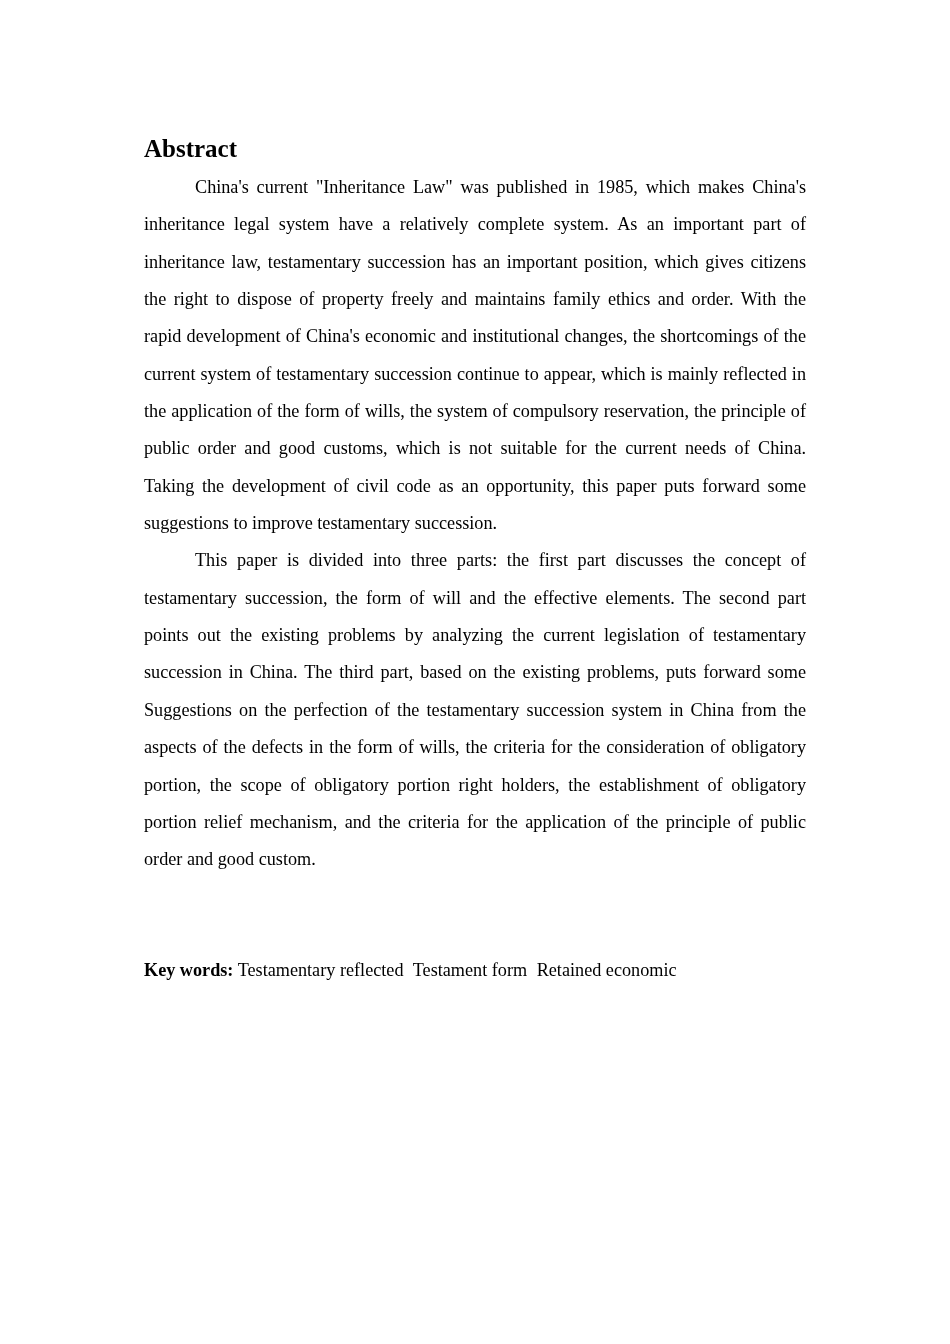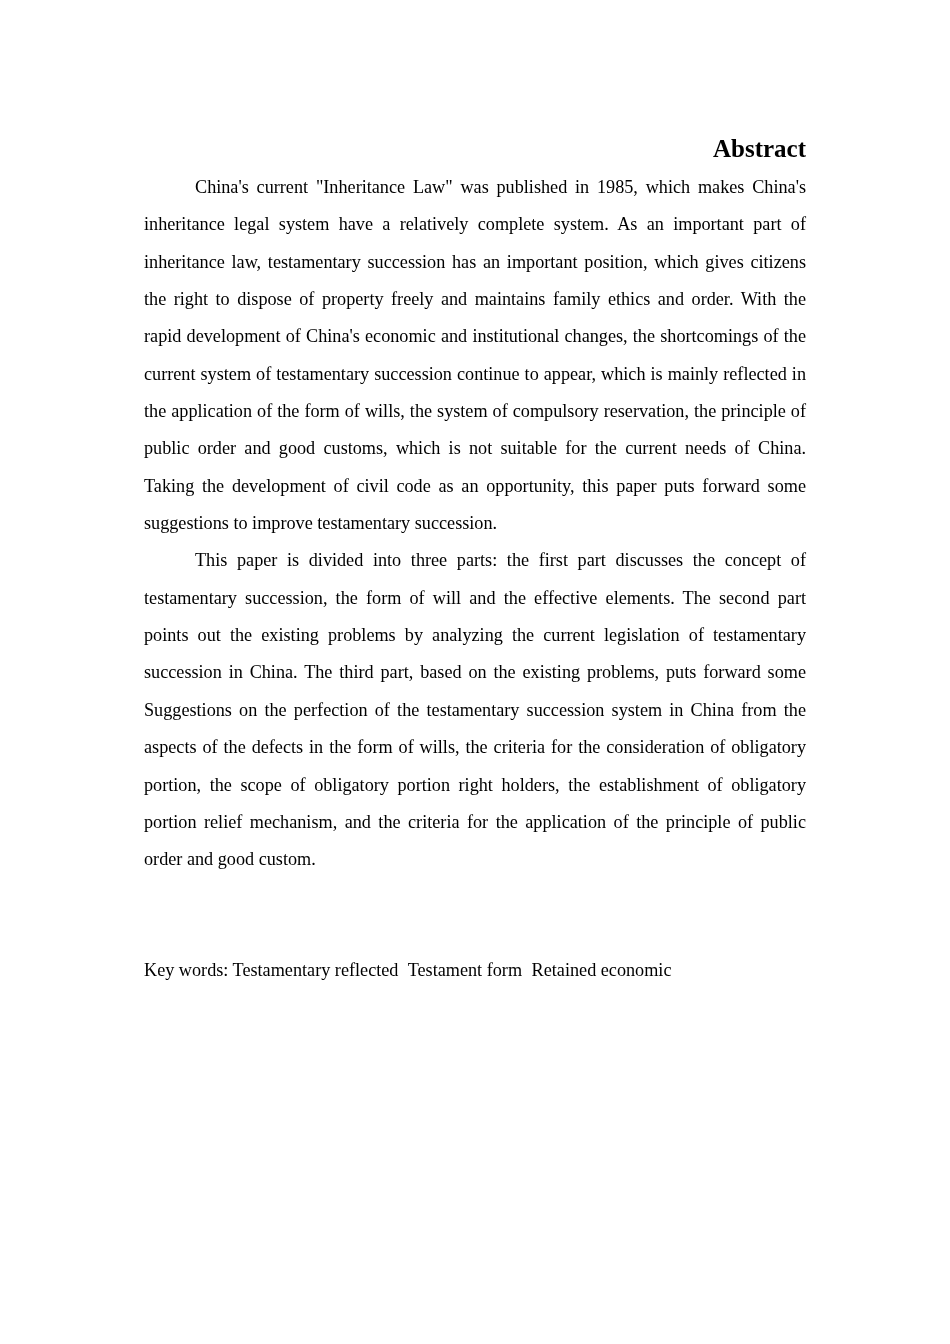--- a/index.html
+++ b/index.html
@@ -1,26 +1,26 @@
 <!DOCTYPE html>
 <html><head>
   <meta charset="utf-8">
   <style>
     html, body { margin: 0; padding: 0; background: #ffffff; }
     body { width: 950px; height: 1344px; position: relative; overflow: hidden;
       font-family: "Liberation Serif", serif; color: #000; }
     .page { position: absolute; left: 144px; top: 0; width: 662px; }
-    .title { position: absolute; top: 133px; left: 0; width: 662px; text-align: right;
+    .title { position: absolute; top: 133px; left: 0; width: 662px; text-align: left;
       font-size: 25px; font-weight: bold; line-height: 32px; }
     .body { position: absolute; top: 169px; left: 0; width: 662px; }
     .para { margin: 0; font-size: 18.2px; line-height: 37.35px; text-align: justify;
       text-indent: 51px; }
     .keywords { position: absolute; top: 952px; left: 0; width: 662px;
       font-size: 18.2px; line-height: 36px; }
-    .kw-label { font-weight: normal; }
+    .kw-label { font-weight: bold; }
     .kw-line2 { padding-left: 100px; }
     .gap { display: inline-block; width: 5px; }
   </style>
 </head>
 <body>
 
 <div class="page">
   <div class="title">Abstract</div>
   <div class="body">
     <p class="para">China's current "Inheritance Law" was published in 1985, which makes China's inheritance legal system have a relatively complete system. As an important part of inheritance law, testamentary succession has an important position, which gives citizens the right to dispose of property freely and maintains family ethics and order. With the rapid development of China's economic and institutional changes, the shortcomings of the current system of testamentary succession continue to appear, which is mainly reflected in the application of the form of wills, the system of compulsory reservation, the principle of public order and good customs, which is not suitable for the current needs of China. Taking the development of civil code as an opportunity, this paper puts forward some suggestions to improve testamentary succession.</p>

